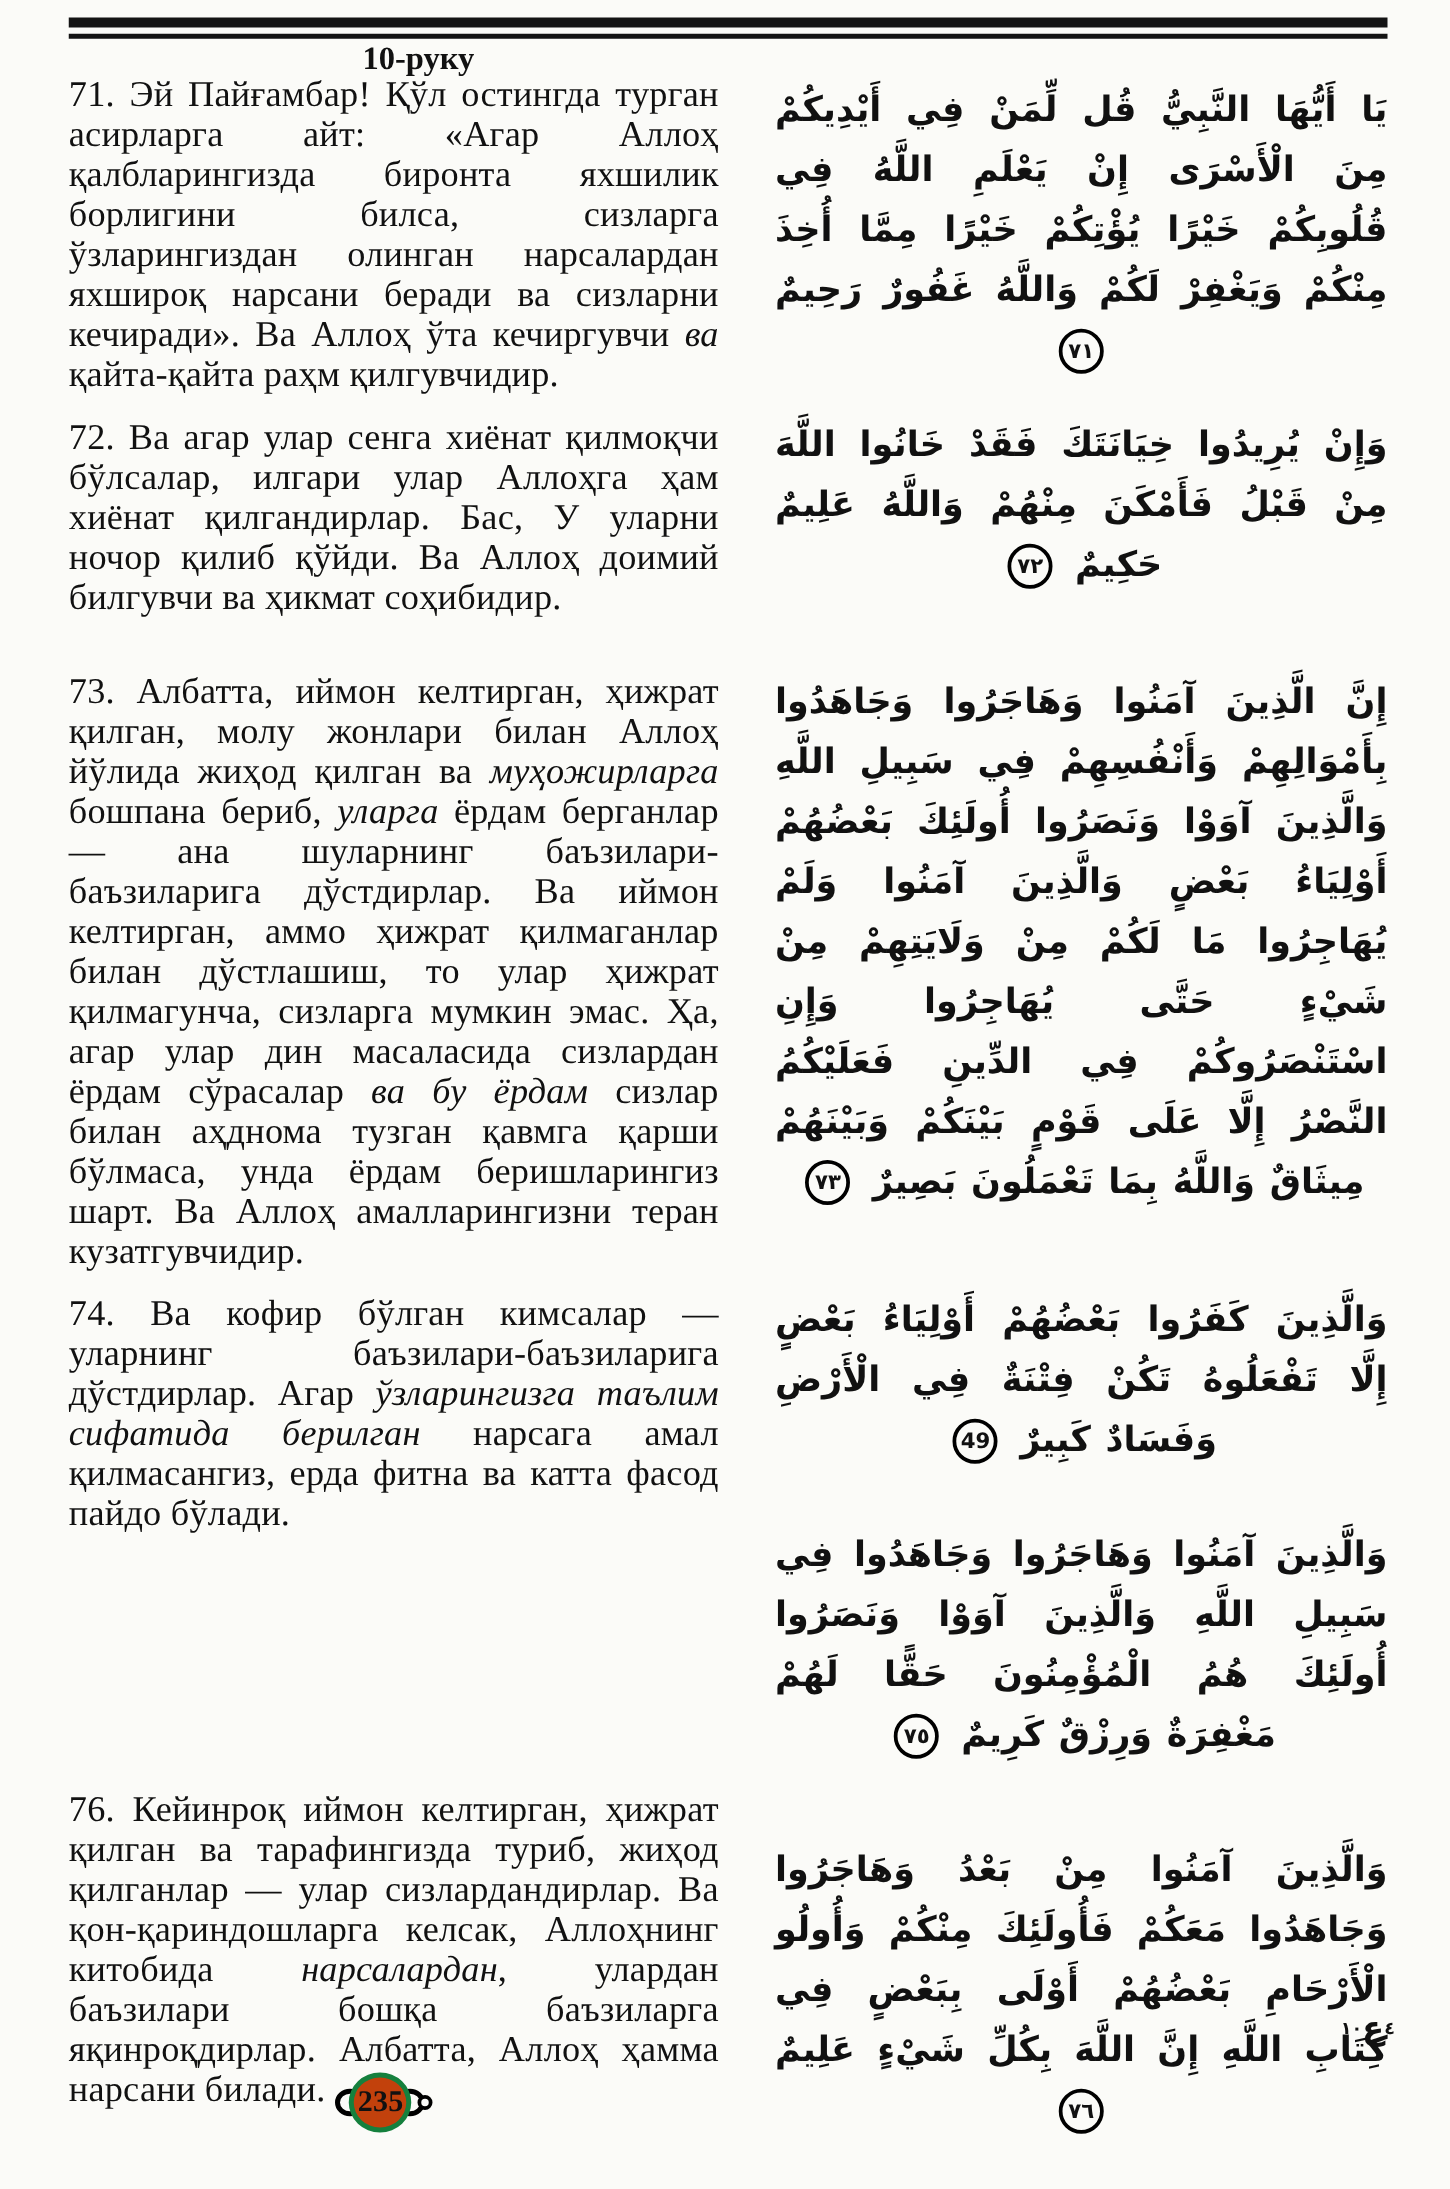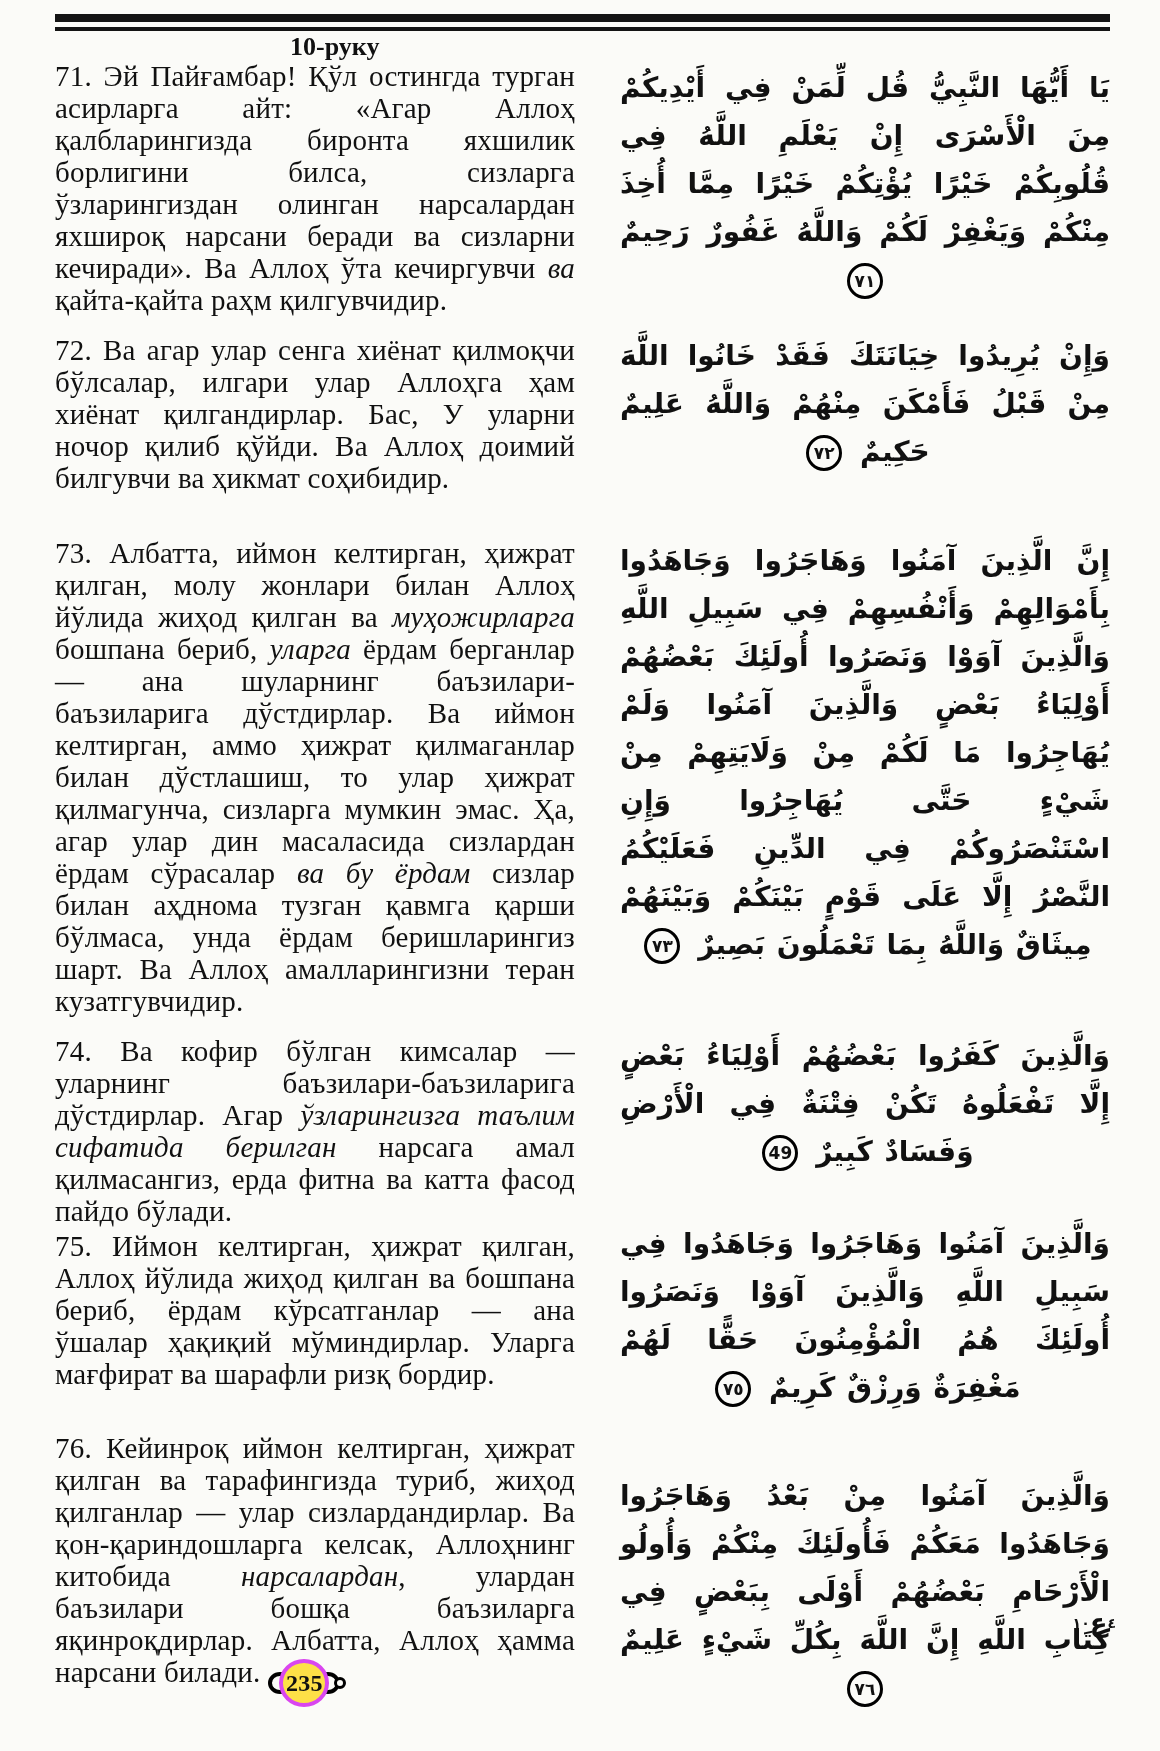--- a/index.html
+++ b/index.html
@@ -102,41 +102,40 @@
     display:inline-block; box-sizing:border-box;
     width:12px; height:12px;
     border:3.5px solid #000; border-radius:50%;
     background:#fbfbf8;
     margin-left:-6px;
   }
   .cloud .core {
     display:inline-flex; align-items:center; justify-content:center;
     box-sizing:border-box;
     width:50px; height:48px;
-    border:4px solid #d946ef; border-radius:50%;
-    background:#fde047;
+    border:4px solid #15803d; border-radius:50%;
+    background:#c2410c;
     position:relative; z-index:1;
     font-weight:bold; font-size:24px;
     font-family:"Liberation Serif", serif;
   }
 </style>
 </head>
 <body>
 
 <div class="page">
   <div class="rule"></div>
   <div class="ruku">10-руку</div>
 
   <div class="cols">
     <div class="col-uz" id="col-uz">
         <div class="uz-para" style="top: 0px;"><span>71. Эй Пайғамбар! Қўл остингда турган асирларга айт: «Агар Аллоҳ қалбларингизда биронта яхшилик борлигини билса, сизларга ўзларингиздан олинган нарсалардан яхшироқ нарсани беради ва сизларни кечиради». Ва Аллоҳ ўта кечиргувчи </span><span class="it">ва</span><span> қайта-қайта раҳм қилгувчидир.</span></div>
         <div class="uz-para" style="top: 274px;"><span>72. Ва агар улар сенга хиёнат қилмоқчи бўлсалар, илгари улар Аллоҳга ҳам хиёнат қилгандирлар. Бас, У уларни ночор қилиб қўйди. Ва Аллоҳ доимий билгувчи ва ҳикмат соҳибидир.</span></div>
         <div class="uz-para" style="top: 477px;"><span>73. Албатта, иймон келтирган, ҳижрат қилган, молу жонлари билан Аллоҳ йўлида жиҳод қилган ва </span><span class="it">муҳожирларга</span><span> бошпана бериб, </span><span class="it">уларга</span><span> ёрдам берганлар — ана шуларнинг баъзилари-баъзиларига дўстдирлар. Ва иймон келтирган, аммо ҳижрат қилмаганлар билан дўстлашиш, то улар ҳижрат қилмагунча, сизларга мумкин эмас. Ҳа, агар улар дин масаласида сизлардан ёрдам сўрасалар </span><span class="it">ва бу ёрдам</span><span> сизлар билан аҳднома тузган қавмга қарши бўлмаса, унда ёрдам беришларингиз шарт. Ва Аллоҳ амалларингизни теран кузатгувчидир.</span></div>
         <div class="uz-para" style="top: 975px;"><span>74. Ва кофир бўлган кимсалар — уларнинг баъзилари-баъзиларига дўстдирлар. Агар </span><span class="it">ўзларингизга таълим сифатида берилган</span><span> нарсага амал қилмасангиз, ерда фитна ва катта фасод пайдо бўлади.</span></div>
-        <div class="uz-para" style="top: 1170px;"><span>75. Иймон келтирган, ҳижрат қилган, Аллоҳ йўлида жиҳод қилган ва бошпана бериб, ёрдам кўрсатганлар — ана ўшалар ҳақиқий мўминдирлар. Уларга мағфират ва шарафли ризқ бордир.</span></div>
         <div class="uz-para" style="top: 1372px;"><span>76. Кейинроқ иймон келтирган, ҳижрат қилган ва тарафингизда туриб, жиҳод қилганлар — улар сизлардандирлар. Ва қон-қариндошларга келсак, Аллоҳнинг китобида </span><span class="it">нарсалардан</span><span>, улардан баъзилари бошқа баъзиларга яқинроқдирлар. Албатта, Аллоҳ ҳамма нарсани билади.</span><span class="cloud">
             <span class="bump b-l"></span>
             <span class="core">235</span>
             <span class="bump b-r"></span>
             <span class="tail"></span>
           </span></div>
       </div>
     <div class="col-ar" id="col-ar">
         <div class="ar-block" style="top: 4px;"><span>يَا أَيُّهَا النَّبِيُّ قُل لِّمَنْ فِي أَيْدِيكُمْ مِنَ الْأَسْرَى إِنْ يَعْلَمِ اللَّهُ فِي قُلُوبِكُمْ خَيْرًا يُؤْتِكُمْ خَيْرًا مِمَّا أُخِذَ مِنْكُمْ وَيَغْفِرْ لَكُمْ وَاللَّهُ غَفُورٌ رَحِيمٌ</span> <span class="ayah-badge">٧١</span></div>
         <div class="ar-block" style="top: 272px;"><span>وَإِنْ يُرِيدُوا خِيَانَتَكَ فَقَدْ خَانُوا اللَّهَ مِنْ قَبْلُ فَأَمْكَنَ مِنْهُمْ وَاللَّهُ عَلِيمٌ حَكِيمٌ</span> <span class="ayah-badge">٧٢</span></div>

